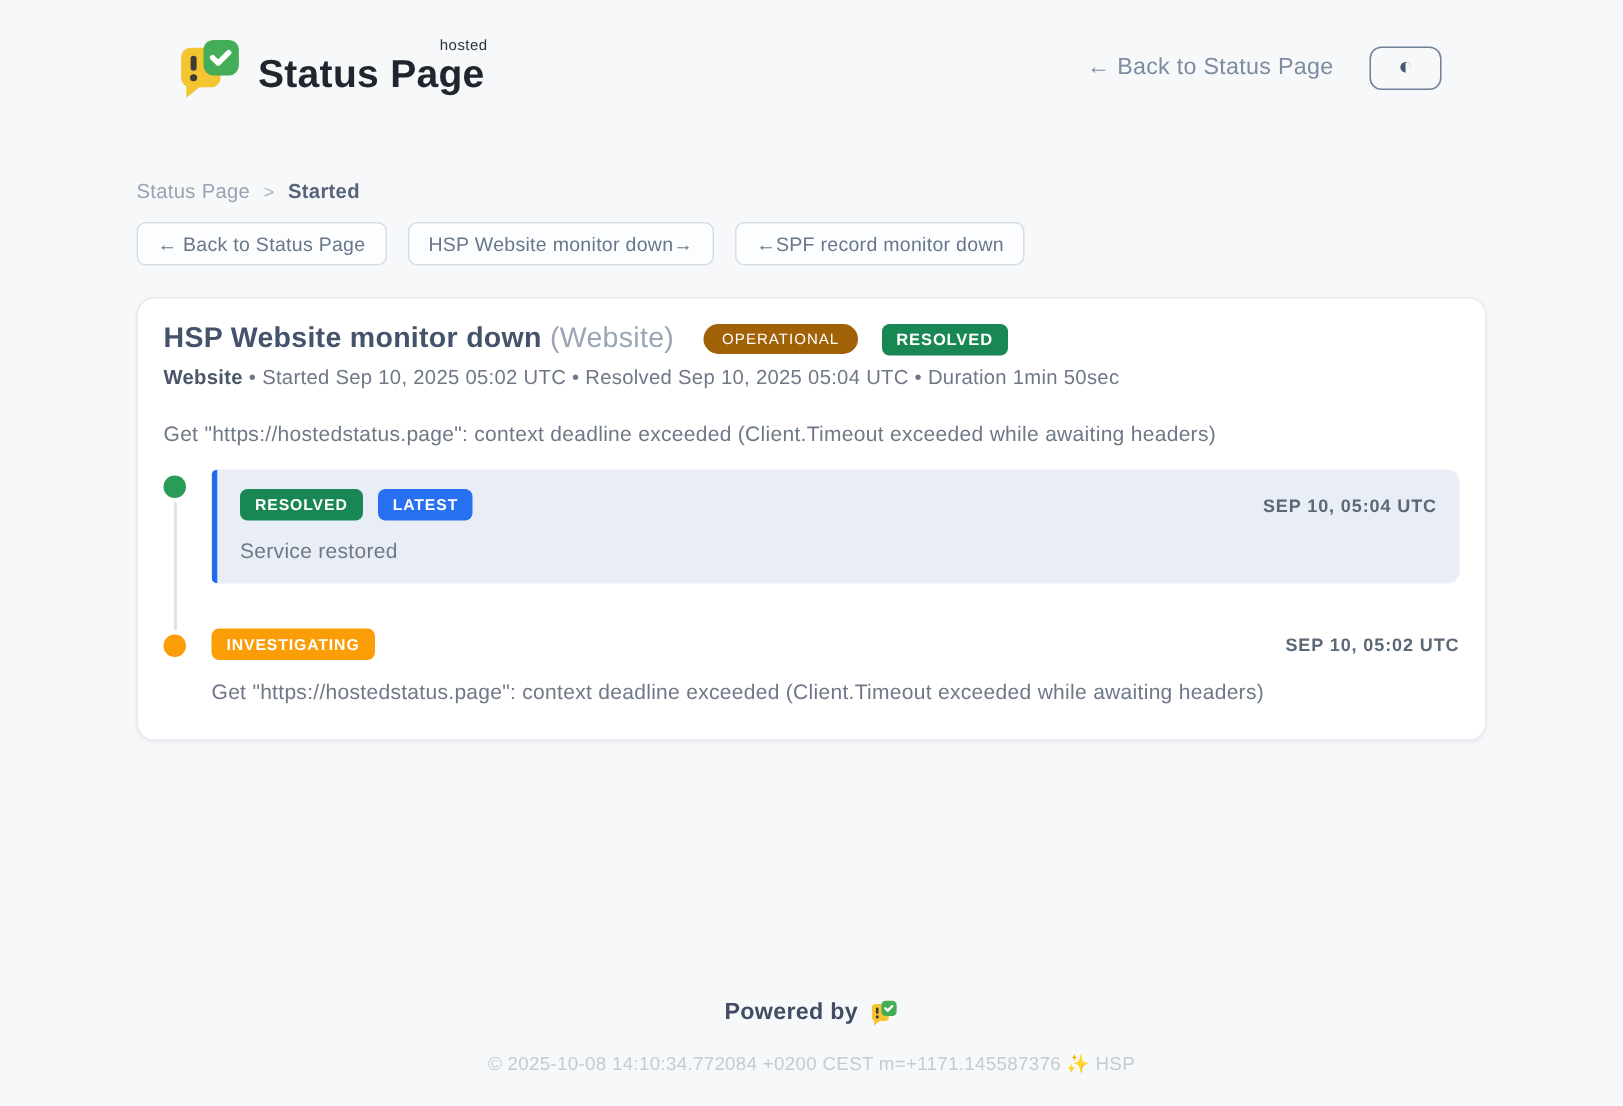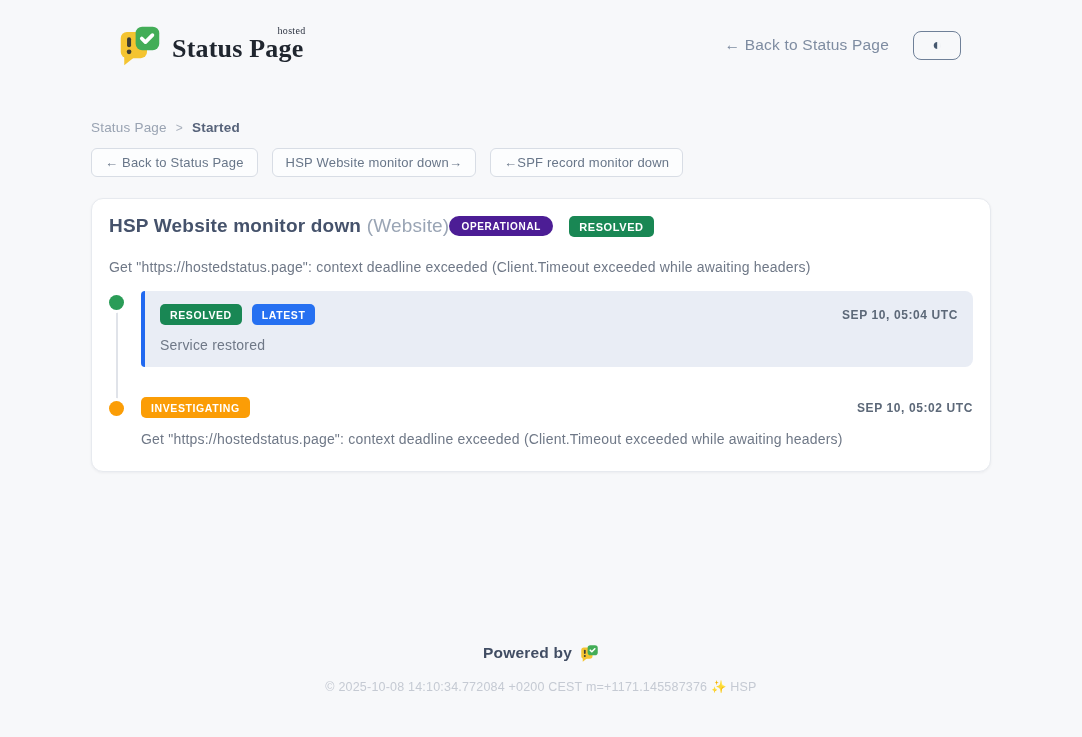--- a/index.html
+++ b/index.html
@@ -13,21 +13,21 @@
   }
   a { text-decoration:none; }
 
   
   .header {
     display:flex; justify-content:space-between; align-items:center;
     padding:16px 121px 0 118px; height:74px;
   }
   .logo { display:flex; align-items:flex-start; gap:10px; }
   .logo-icon { width:44px; height:42px; display:block; }
-  .logo-text-wrap { position:relative; padding-top:10px;font-family:Liberation Serif, serif; }
+  .logo-text-wrap { position:relative; padding-top:10px; }
   .logo-hosted {
     position:absolute; top:1px; right:-2px;
     font-size:10px; color:#2b3240; letter-spacing:.3px;
   }
   .logo-text {
     font-size:26px; font-weight:700; color:#20262f; letter-spacing:.2px;
   }
   .header-right { display:flex; align-items:center; gap:24px; }
   .back-link { font-size:15.5px; color:#7e8ca1; cursor:pointer; }
   .theme-toggle {
@@ -57,23 +57,23 @@
   .card {
     margin-top:21px; background:#ffffff;
     border:1px solid #e7eaef; border-radius:12px;
     box-shadow:0 1px 3px rgba(16,24,40,.05);
     padding:16px 17px 24px 17px;
   }
   .card-title-row { display:flex; align-items:center; flex-wrap:wrap; }
   .card-title { font-size:19px; font-weight:700; color:#45526b; letter-spacing:.2px; }
   .card-title .component { font-weight:400; color:#9aa5b5; }
   .pill {
-    display:inline-block; 
-    background:#4c1d95; color:#fff;
-    font-size:10px; font-weight:700; letter-spacing:.7px;
+    display:inline-block; margin-left:20px;
+    background:#a16207; color:#fff;
+    font-size:10px; font-weight:400; letter-spacing:.7px;
     padding:5px 12px 4px; border-radius:999px;
   }
   .state-badge {
     display:inline-block; margin-left:16px;
     background:#198754; color:#fff;
     font-size:11px; font-weight:700; letter-spacing:.6px;
     padding:5px 10px 4px; border-radius:5px;
   }
   .meta { margin-top:7px; font-size:13.5px; color:#6f7887; }
   .meta strong { color:#4b5669; font-weight:700; }
@@ -161,20 +161,21 @@
       <button class="nav-btn">←SPF record monitor down</button>
     </div>
   </div>
 
   <section class="card">
     <div class="card-title-row">
       <h2 class="card-title"><span>HSP Website monitor down</span> <span class="component">(Website)</span></h2>
       <span class="pill">OPERATIONAL</span>
       <span class="state-badge">RESOLVED</span>
     </div>
+    <p class="meta"><strong>Website</strong> <span>• Started Sep 10, 2025 05:02 UTC • Resolved Sep 10, 2025 05:04 UTC • Duration 1min 50sec</span></p>
     <p class="description">Get "https://hostedstatus.page": context deadline exceeded (Client.Timeout exceeded while awaiting headers)</p>
 
     <div class="timeline">
       <div class="tl-line"></div>
 
       <div class="tl-item">
         <span class="tl-dot green"></span>
         <div class="tl-content">
           <div class="tl-box">
             <div class="tl-head">

